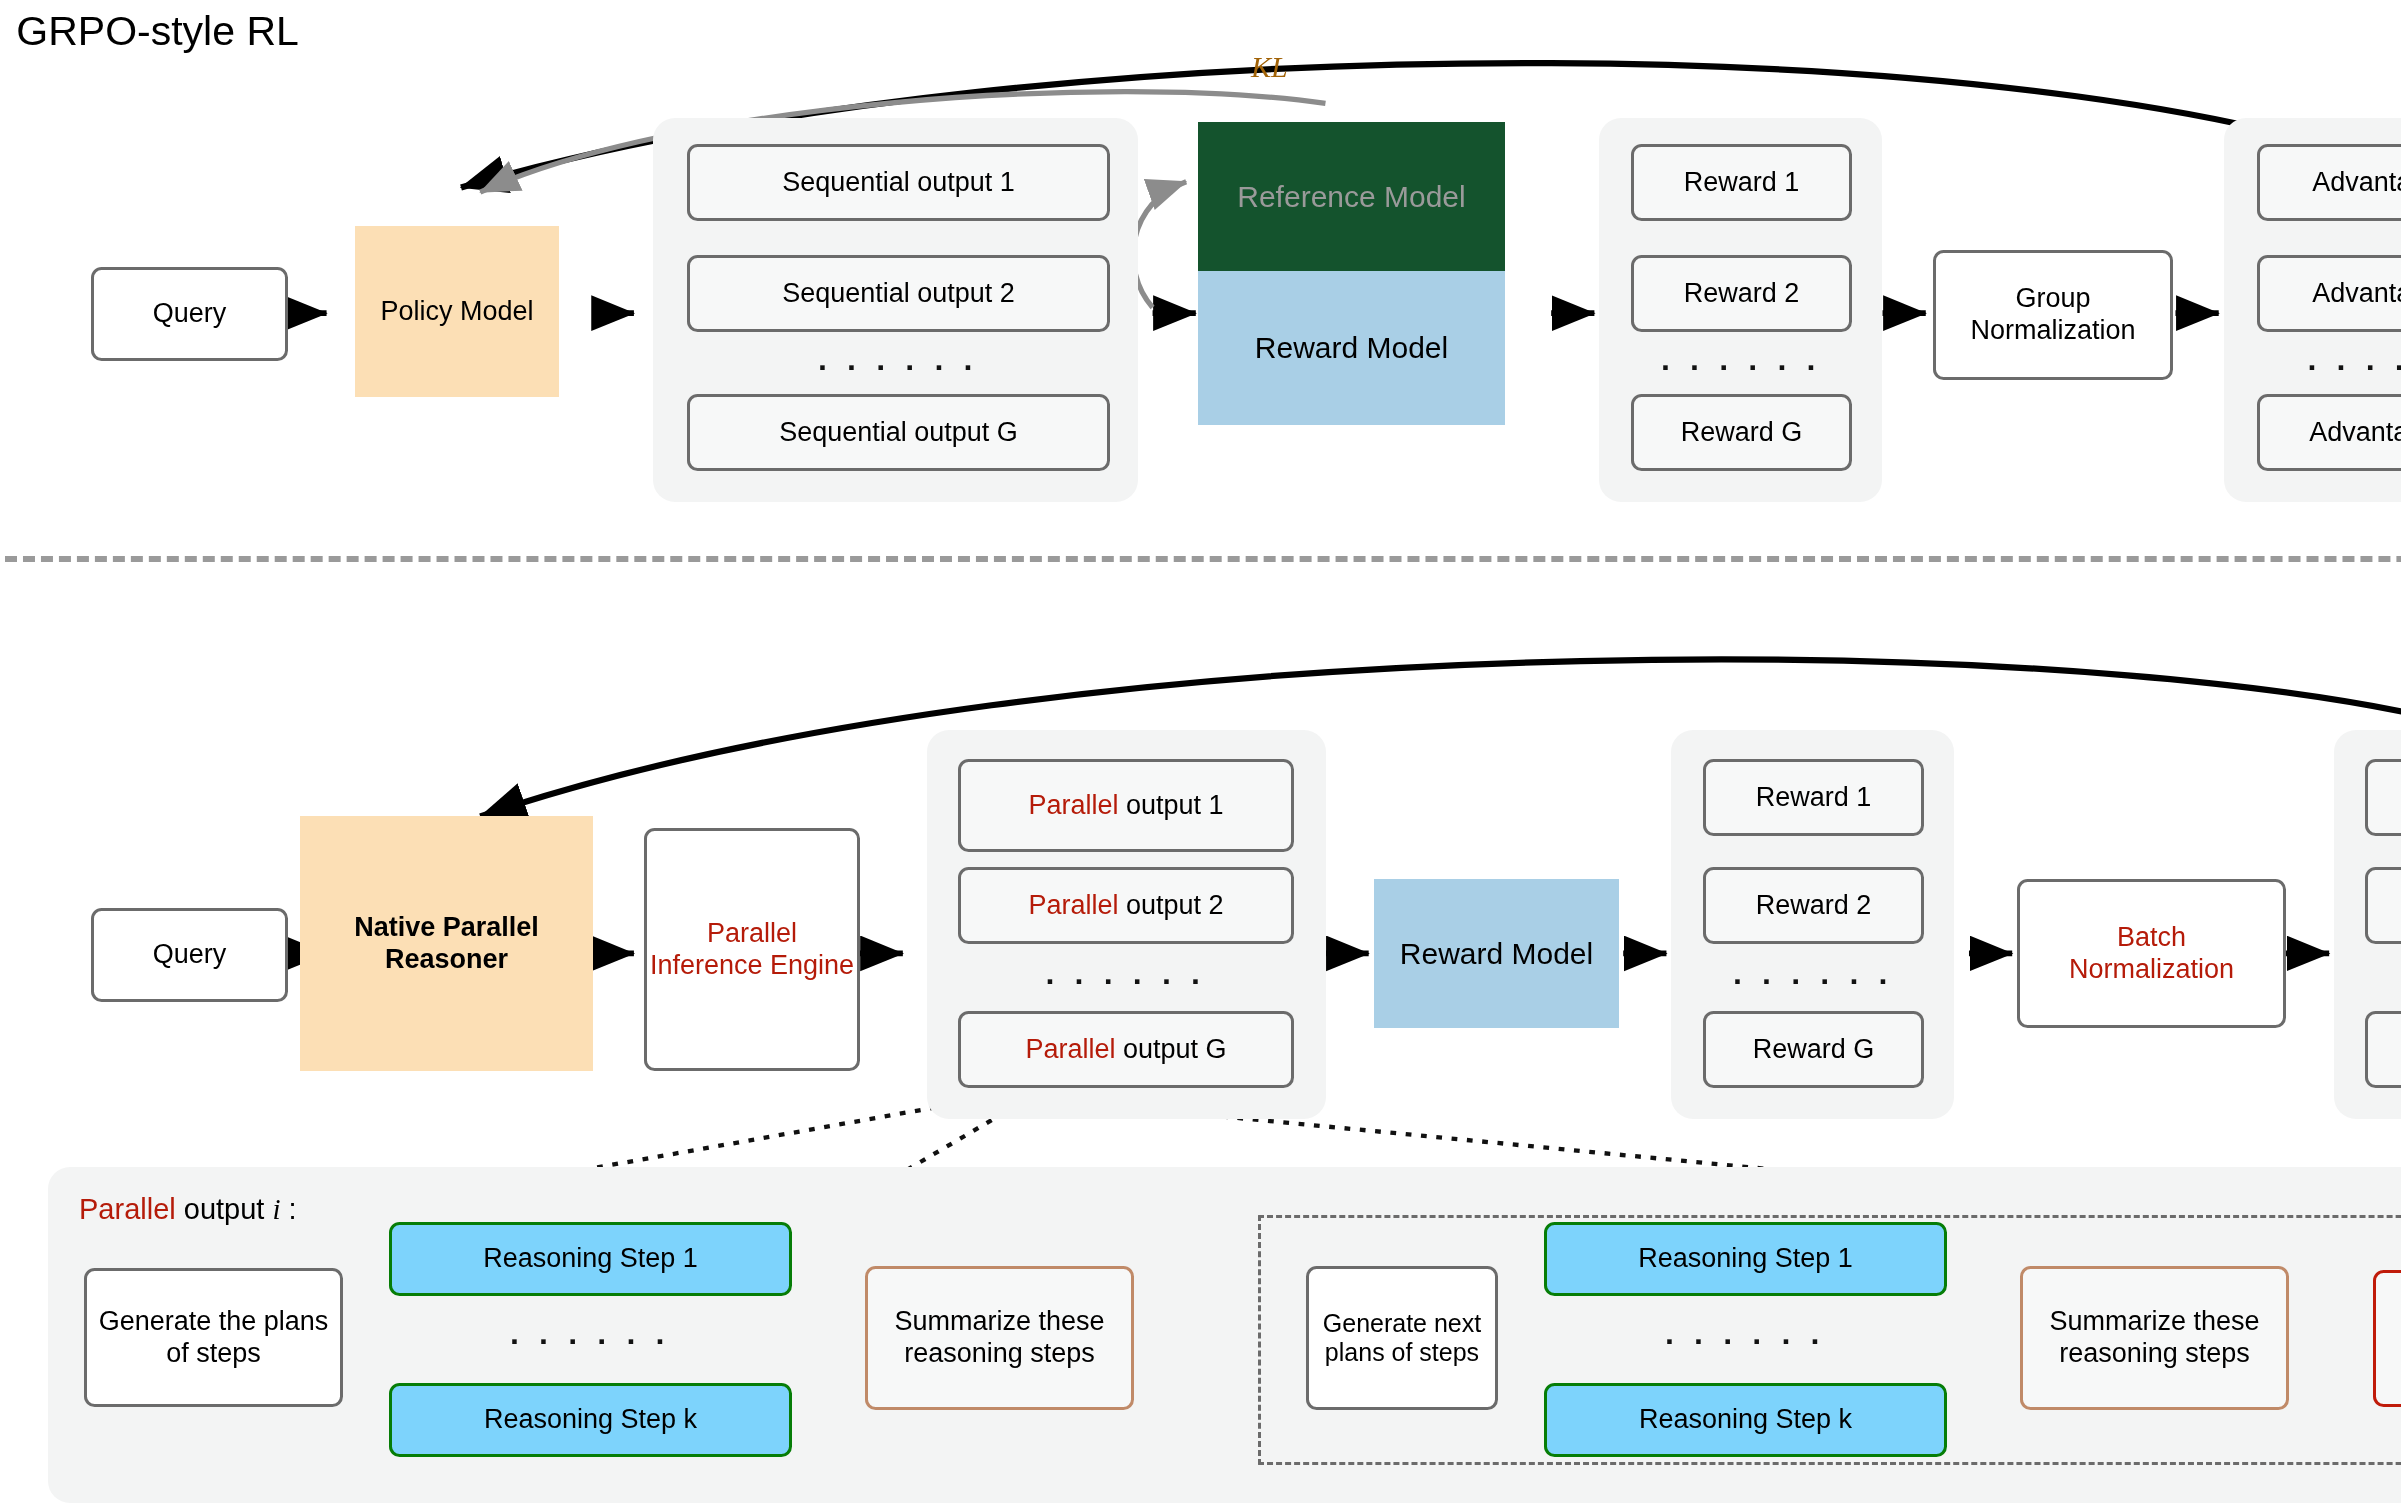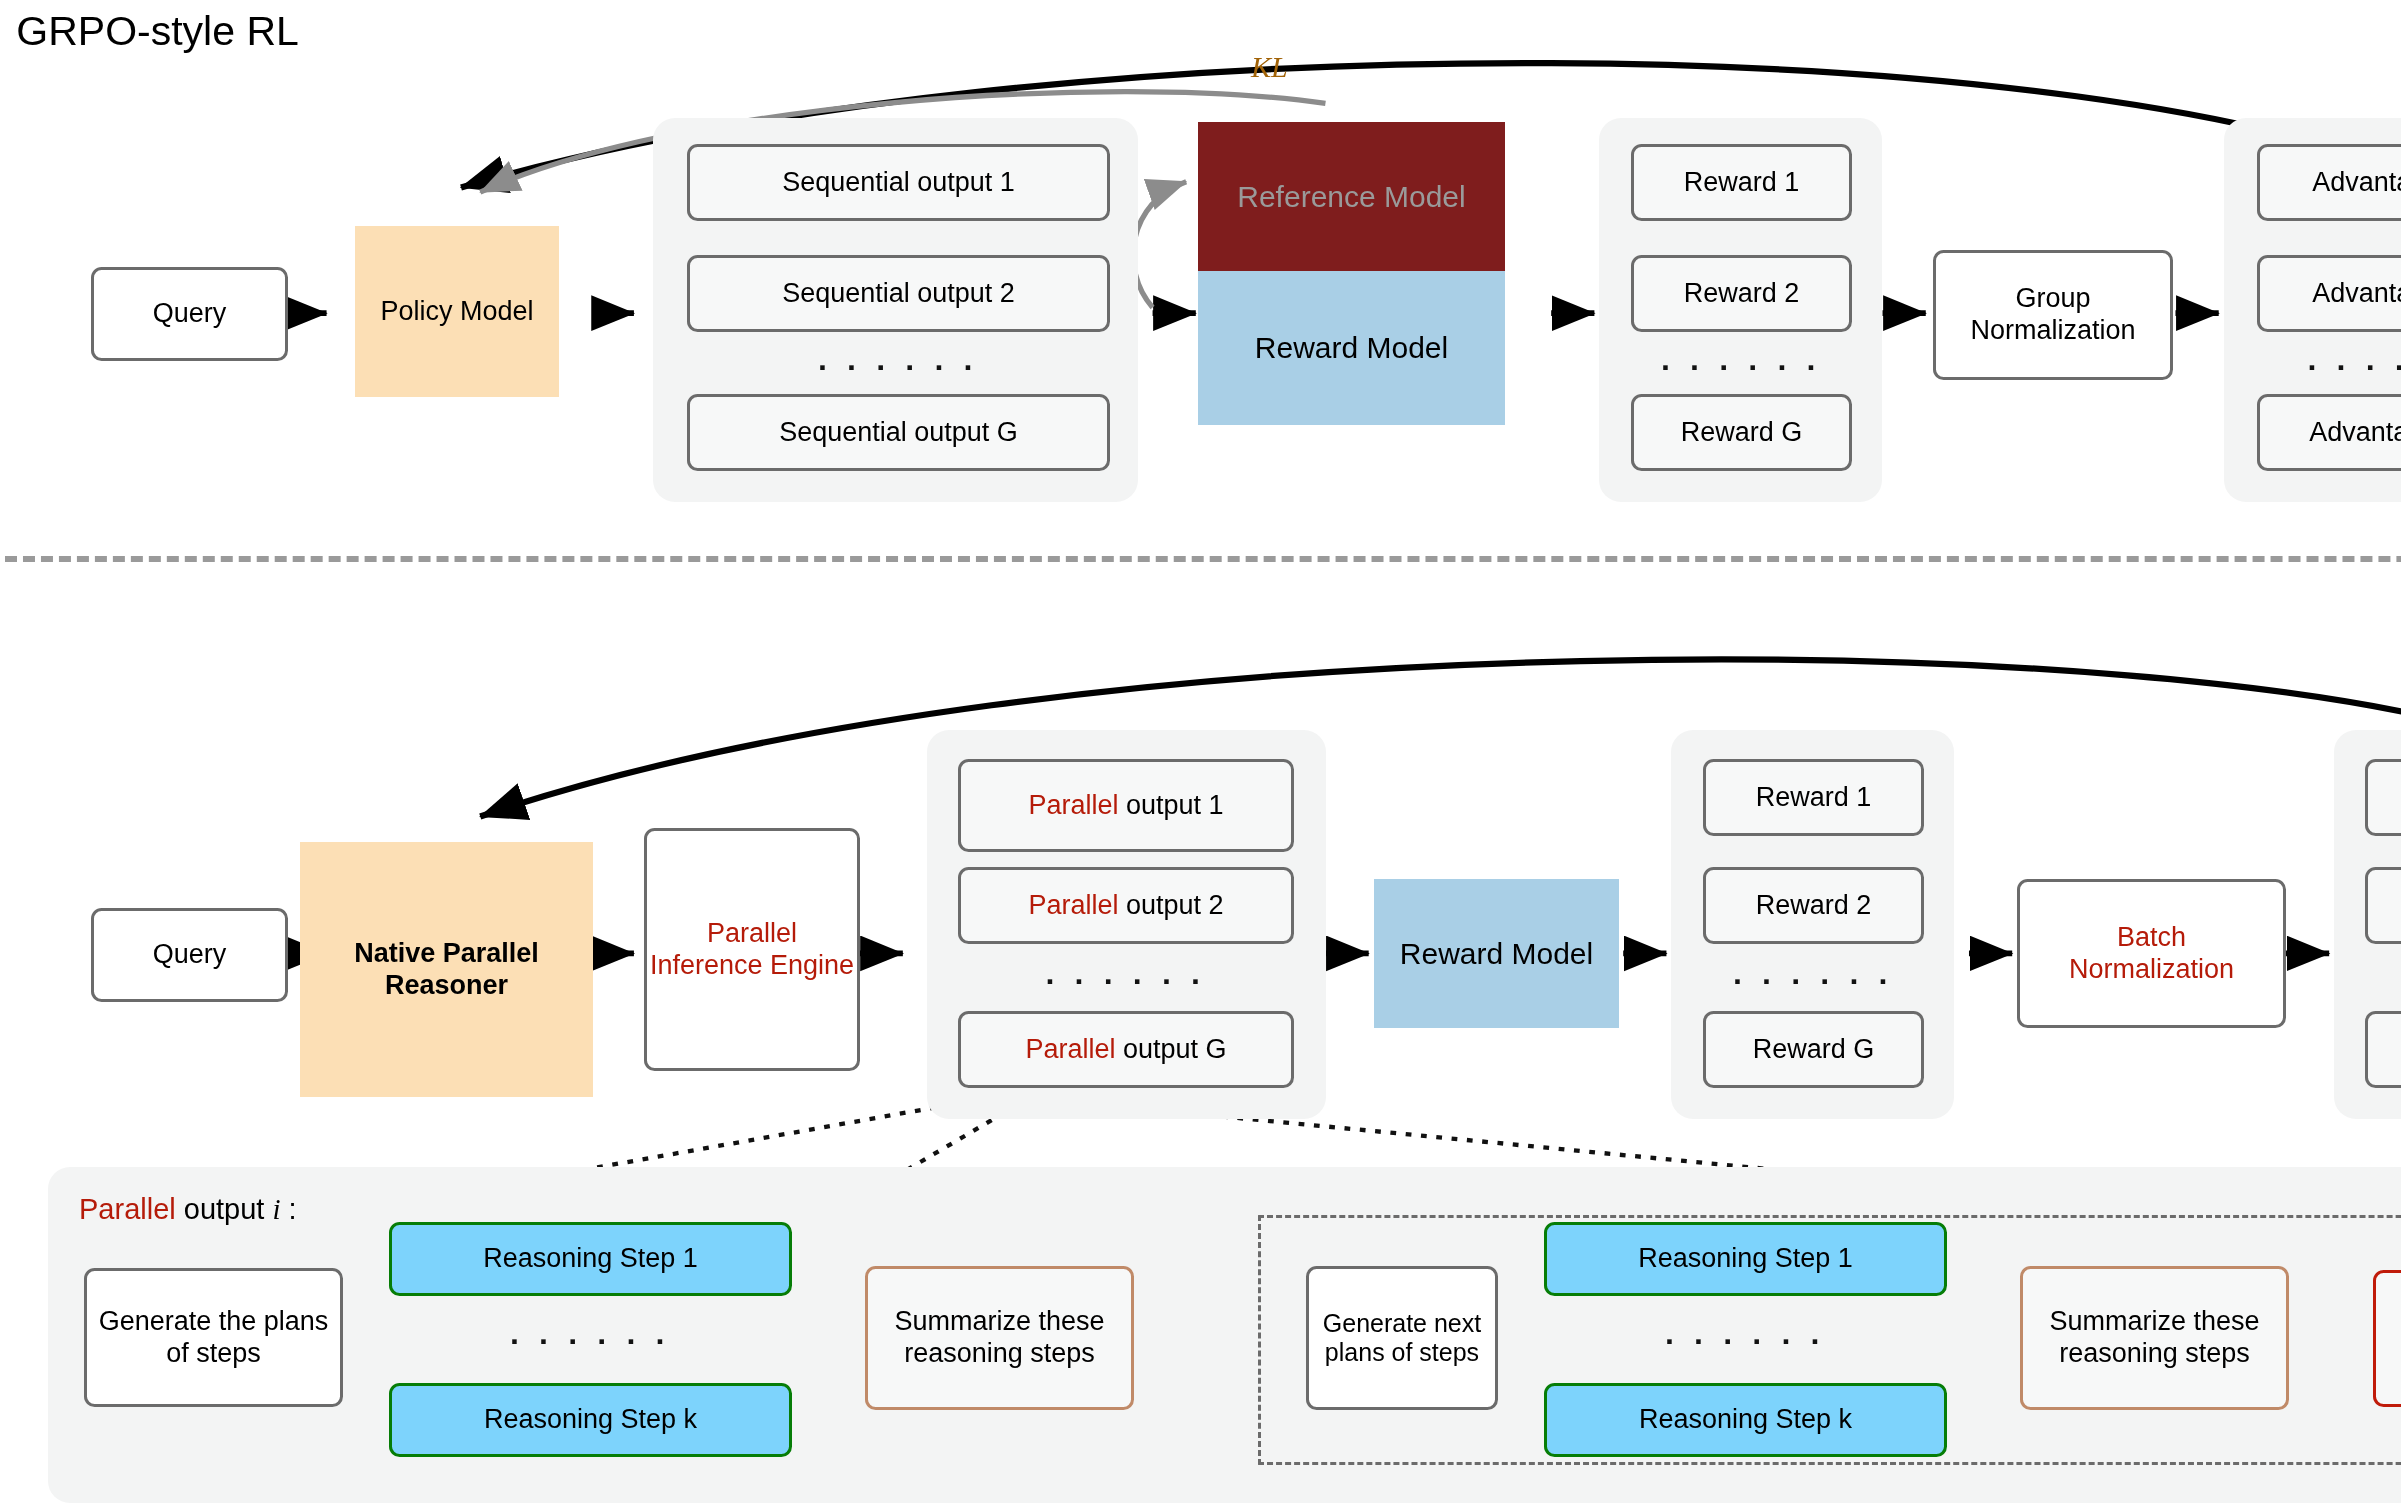--- a/index.html
+++ b/index.html
@@ -44,25 +44,25 @@
     color: #000;
   }
   .node.white { background: #ffffff; }
   .node.plain-group {
     background: #f3f4f4;
     border: none;
     border-radius: 22px;
   }
   .node.trained { background: #fcdfb5; border: none; border-radius: 0; }
   .node.frozen  { background: #a9cfe6; border: none; border-radius: 0; }
-  .node.frozen-light { background: #7f1d1d; border: none; border-radius: 0; color: #9a9a9a; }
+  .node.frozen-light { background: #14532d; border: none; border-radius: 0; color: #9a9a9a; }
   .node.green-box { border-color: #067d07; background: #7dd3fc; }
   .node.tan-box   { border-color: #c08a68; background: #f7f8f8; }
   .node.red-box   { border-color: #c01b0a; background: #f7f8f8; }
-  .node.bold { font-weight: 700; margin-top: 26px; }
+  .node.bold { font-weight: 700; }
   .red-text { color: #b51b09; }
   .ital { font-family: "Liberation Serif", serif; font-style: italic; }
 
   .dots {
     font-size: 32px;
     letter-spacing: 4.8px;
     color: #111;
     line-height: 1;
     font-weight: 700;
     text-align: center;

